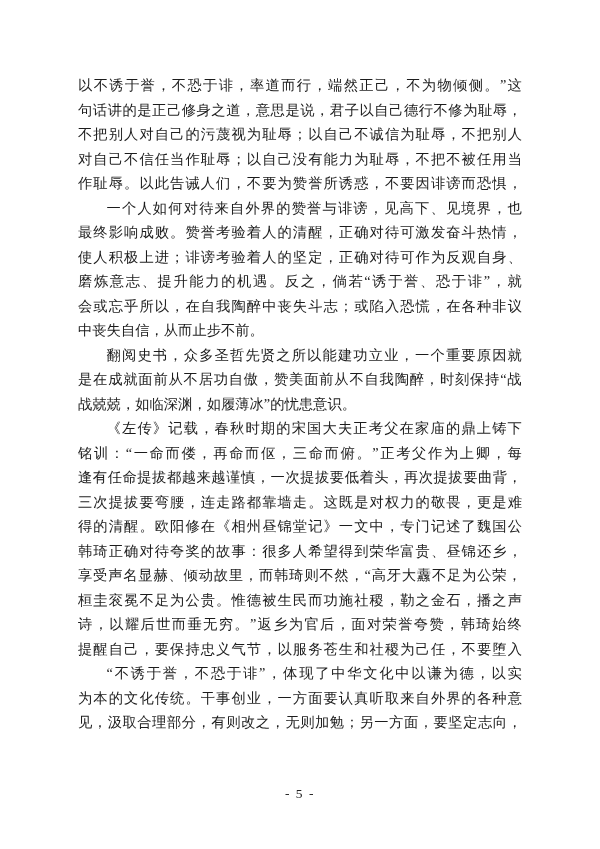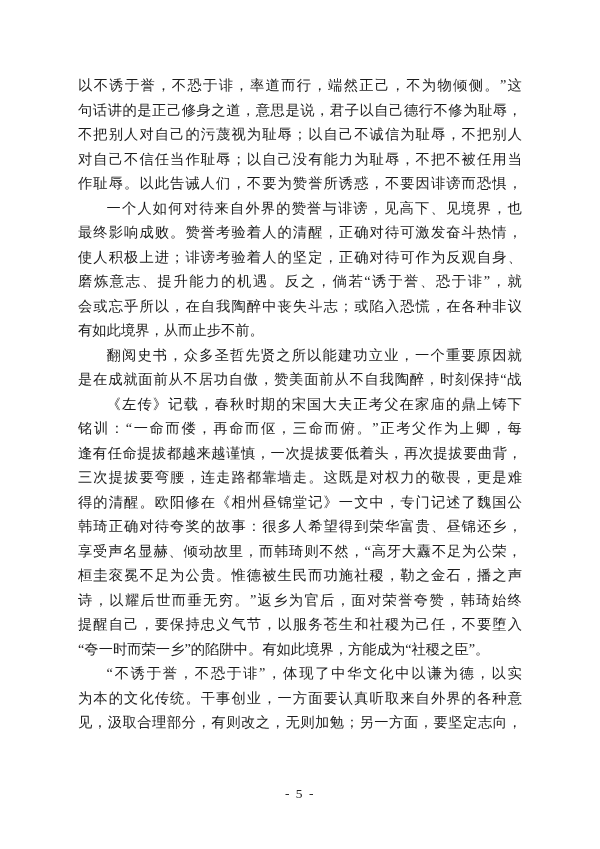--- a/index.html
+++ b/index.html
@@ -356,21 +356,21 @@
         <span>入</span>
         <span>恐</span>
         <span>慌</span>
         <span>，</span>
         <span>在</span>
         <span>各</span>
         <span>种</span>
         <span>非</span>
         <span>议</span>
       </div>
-      <div class="line">有如此境界，从而止步不前。</div>
+      <div class="line">中丧失自信，从而止步不前。</div>
       <div class="line justify indent">
         <span>翻</span>
         <span>阅</span>
         <span>史</span>
         <span>书</span>
         <span>，</span>
         <span>众</span>
         <span>多</span>
         <span>圣</span>
         <span>哲</span>
@@ -418,20 +418,21 @@
         <span>陶</span>
         <span>醉</span>
         <span>，</span>
         <span>时</span>
         <span>刻</span>
         <span>保</span>
         <span>持</span>
         <span>“</span>
         <span>战</span>
       </div>
+      <div class="line">战兢兢，如临深渊，如履薄冰”的忧患意识。</div>
       <div class="line justify indent">
         <span>《</span>
         <span>左</span>
         <span>传</span>
         <span>》</span>
         <span>记</span>
         <span>载</span>
         <span>，</span>
         <span>春</span>
         <span>秋</span>
@@ -728,21 +729,20 @@
         <span>稷</span>
         <span>为</span>
         <span>己</span>
         <span>任</span>
         <span>，</span>
         <span>不</span>
         <span>要</span>
         <span>堕</span>
         <span>入</span>
       </div>
-      <div class="line">“夸一时而荣一乡”的陷阱中。有如此境界，方能成为“社稷之臣”。</div>
       <div class="line justify indent">
         <span>“</span>
         <span>不</span>
         <span>诱</span>
         <span>于</span>
         <span>誉</span>
         <span>，</span>
         <span>不</span>
         <span>恐</span>
         <span>于</span>

